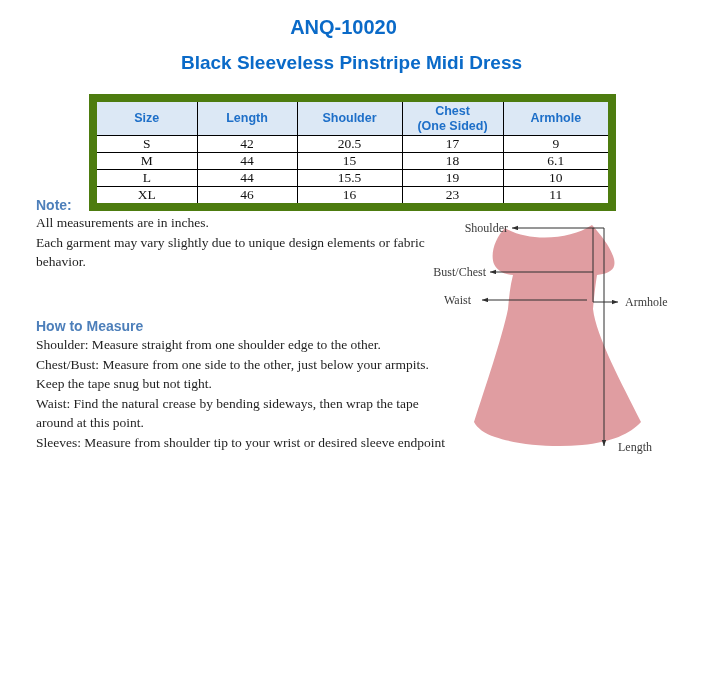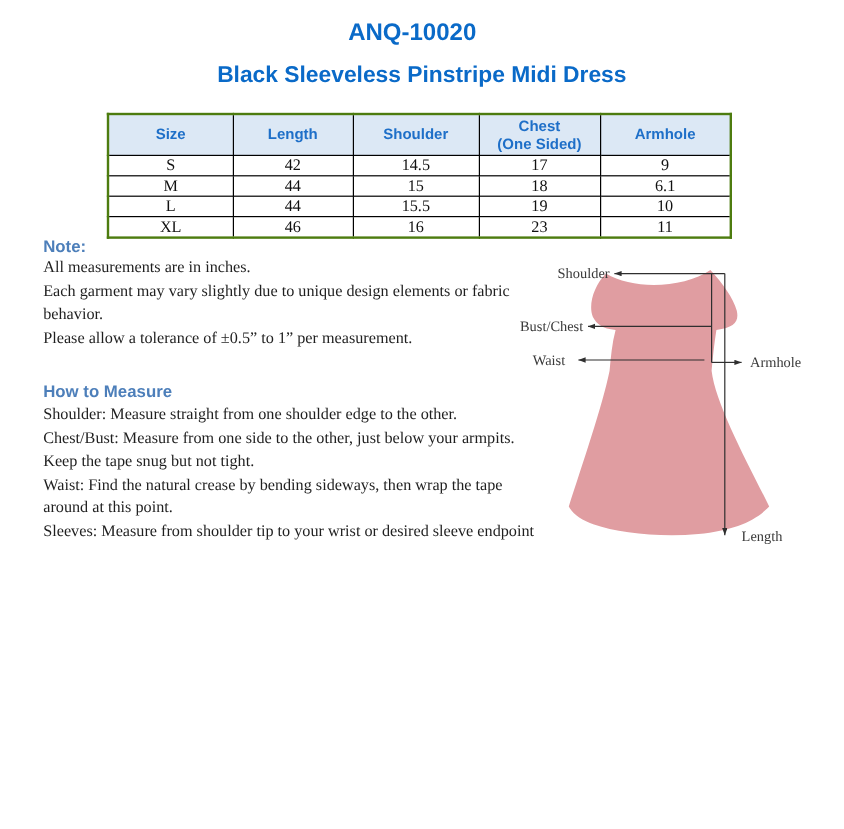--- a/index.html
+++ b/index.html
@@ -23,21 +23,21 @@
     position:absolute;top:52px;left:0;width:703px;
     text-align:center;
     font-family:"Liberation Sans", sans-serif;
     font-weight:bold;font-size:19px;color:#0a6ac8;
   }
 
   
   .size-table{
     position:absolute;left:89px;top:94px;
     border-collapse:collapse;table-layout:fixed;
-    border:2px solid #4d7c0f;
+    border:8px solid #4d7c0f;
   }
   .size-table th,.size-table td{
     border:1.5px solid #000;
     text-align:center;vertical-align:middle;
     padding:0 2px;
   }
   .size-table th{
     background:#dce8f5;
     color:#1e6fc8;
     font-family:"Liberation Sans", sans-serif;
@@ -103,21 +103,21 @@
             <div>Chest</div>
             <div>(One Sided)</div>
           </th>
         <th>Armhole</th>
       </tr>
     </thead>
     <tbody>
       <tr>
         <td>S</td>
         <td>42</td>
-        <td>14.5</td>
+        <td>20.5</td>
         <td>17</td>
         <td>9</td>
       </tr>
       <tr>
         <td>M</td>
         <td>44</td>
         <td>15</td>
         <td>18</td>
         <td>6.1</td>
       </tr>
@@ -135,21 +135,20 @@
         <td>23</td>
         <td>11</td>
       </tr>
     </tbody>
   </table>
 
   <div class="section-heading note-heading">Note:</div>
   <div class="textblock note-body">
     <p class="bodyline">All measurements are in inches.</p>
     <p class="bodyline">Each garment may vary slightly due to unique design elements or fabric behavior.</p>
-    <p class="bodyline">Please allow a tolerance of ±0.5” to 1” per measurement.</p>
   </div>
 
   <div class="section-heading htm-heading">How to Measure</div>
   <div class="textblock htm-body">
     <p class="bodyline">Shoulder: Measure straight from one shoulder edge to the other.</p>
     <p class="bodyline">Chest/Bust: Measure from one side to the other, just below your armpits. Keep the tape snug but not tight.</p>
     <p class="bodyline">Waist: Find the natural crease by bending sideways, then wrap the tape around at this point.</p>
     <p class="bodyline">Sleeves: Measure from shoulder tip to your wrist or desired sleeve endpoint</p>
   </div>
 

